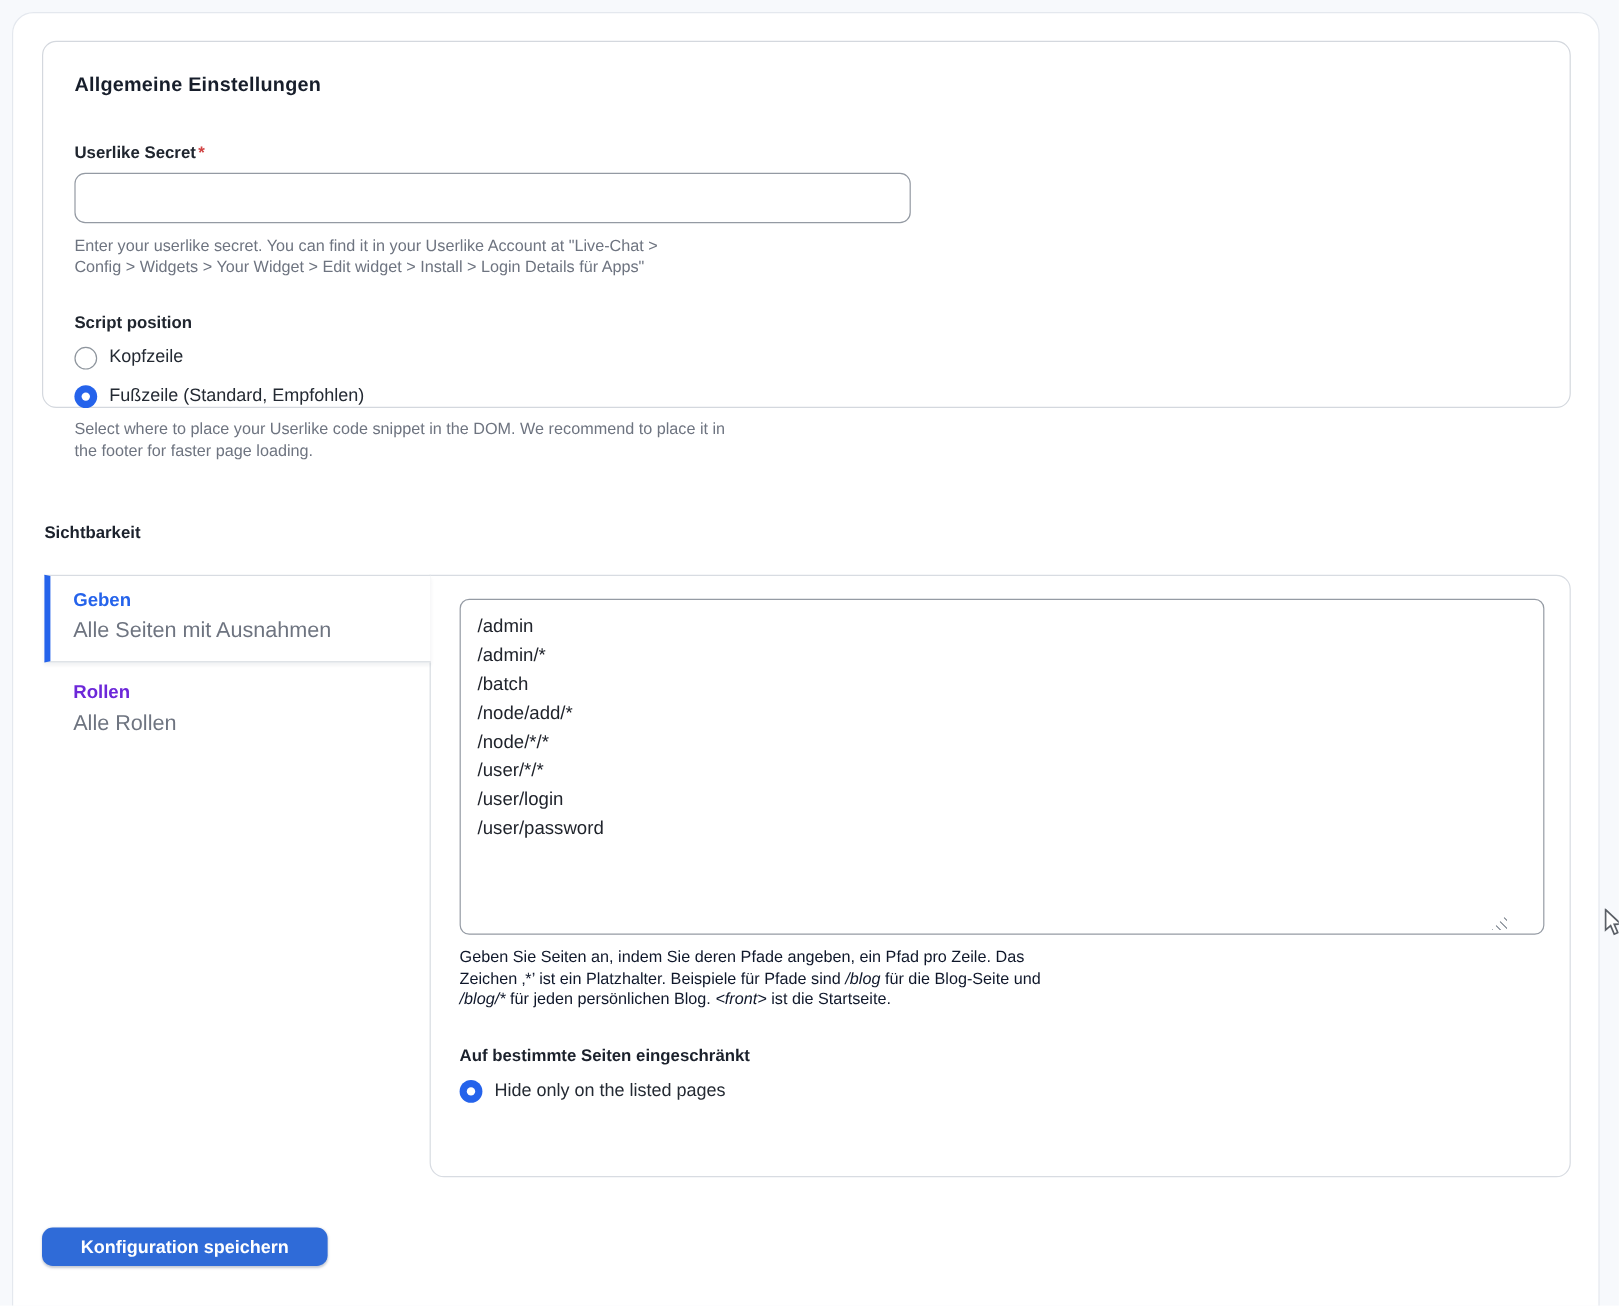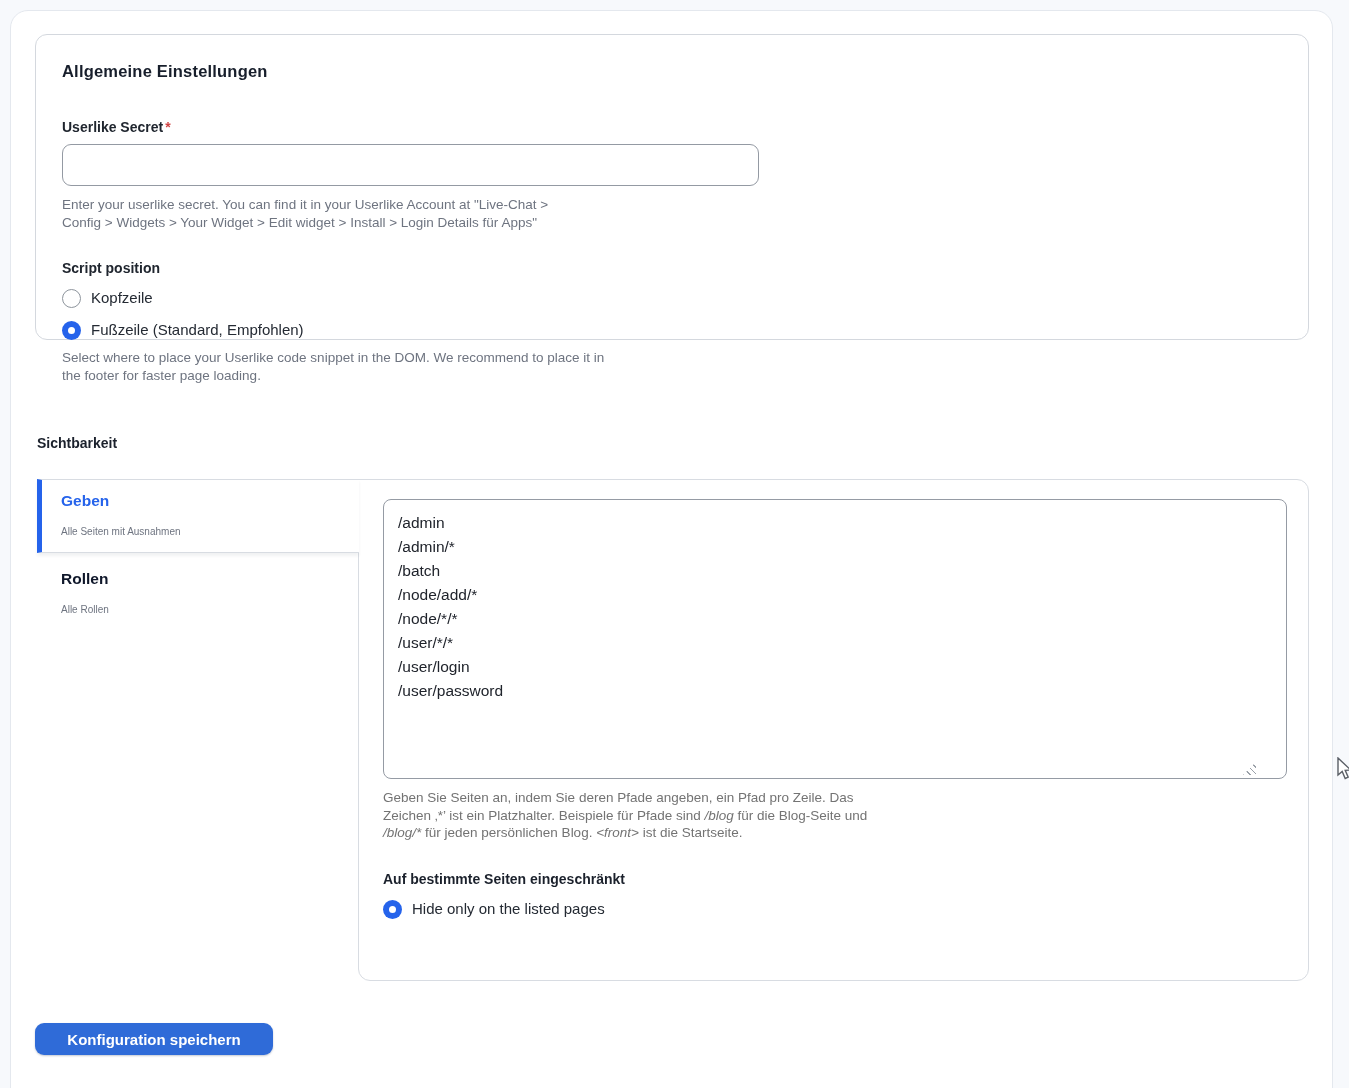--- a/index.html
+++ b/index.html
@@ -84,23 +84,23 @@
     background: #fff;
     border-top: 1px solid #d8dce2;
     border-bottom: 1px solid #d8dce2;
     border-left: 5px solid #2563eb;
     box-shadow: 0 3px 3px rgba(20,30,50,0.06);
     padding: 12px 10px 15px 19px;
     margin-right: -1px;
     cursor: pointer;
   }
   .tab-title-active { font-size: 15.5px; font-weight: bold; color: #2563eb; }
-  .tab-sub { font-size: 10px; color: #6e7480; margin-top: 16px; }
+  .tab-sub { font-size: 18px; color: #6e7480; margin-top: 5px; }
   .tab-inactive { padding: 17px 10px 0 24px; cursor: pointer; }
-  .tab-title { font-size: 15.5px; font-weight: bold; color: #0f172a; }
+  .tab-title { font-size: 15.5px; font-weight: bold; color: #6d28d9; }
   .panel {
     flex: 1 1 auto; position: relative; z-index: 1;
     background: #fff;
     border: 1px solid #d8dce2;
     border-radius: 0 12px 12px 12px;
     min-height: 502px;
     padding: 19px 24px 30px 24px;
   }
   .textarea-wrap { position: relative; width: 876px; }
   .paths-textarea {
@@ -111,21 +111,21 @@
     font-family: "Liberation Sans", sans-serif;
     resize: none; outline: none; display: block;
   }
   .resize-grip {
     position: absolute; right: 3px; bottom: 4px;
     width: 13px; height: 13px;
     background: repeating-linear-gradient(45deg, #9aa0a8 0 1.4px, transparent 1.4px 4.6px);
     clip-path: polygon(100% 0, 100% 100%, 0 100%);
     cursor: nwse-resize;
   }
-  .panel-help { margin-top: 10px; width: 518px; font-size: 13.5px; line-height: 17.5px; color: #737373; }
+  .panel-help { margin-top: 10px; width: 518px; font-size: 13.5px; line-height: 17.5px; color: #0f172a; }
   .panel-help .it { font-style: italic; }
   .panel-label { margin-top: 29px; font-size: 14px; font-weight: bold; color: #1b212c; }
 
   
   .save-btn {
     position: absolute; left: 24px; top: 1012px;
     width: 238px; height: 32px;
     background: #2f6bd8; color: #fff;
     border: none; border-radius: 9px;
     font-size: 15px; font-weight: bold;

